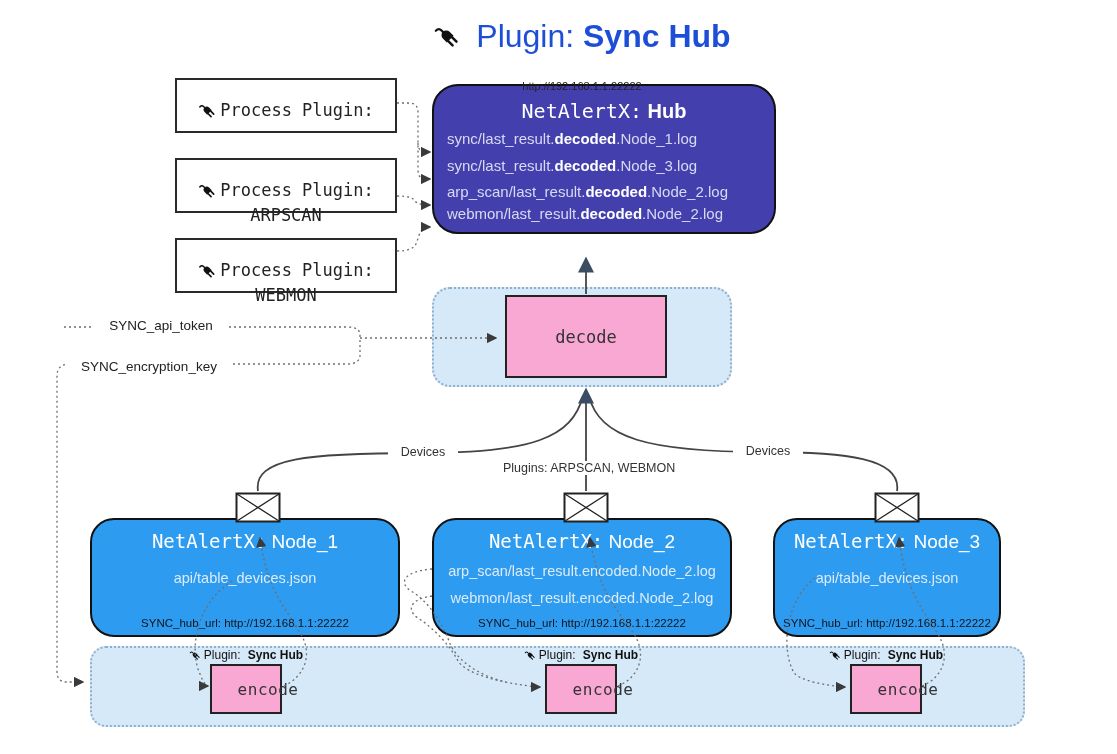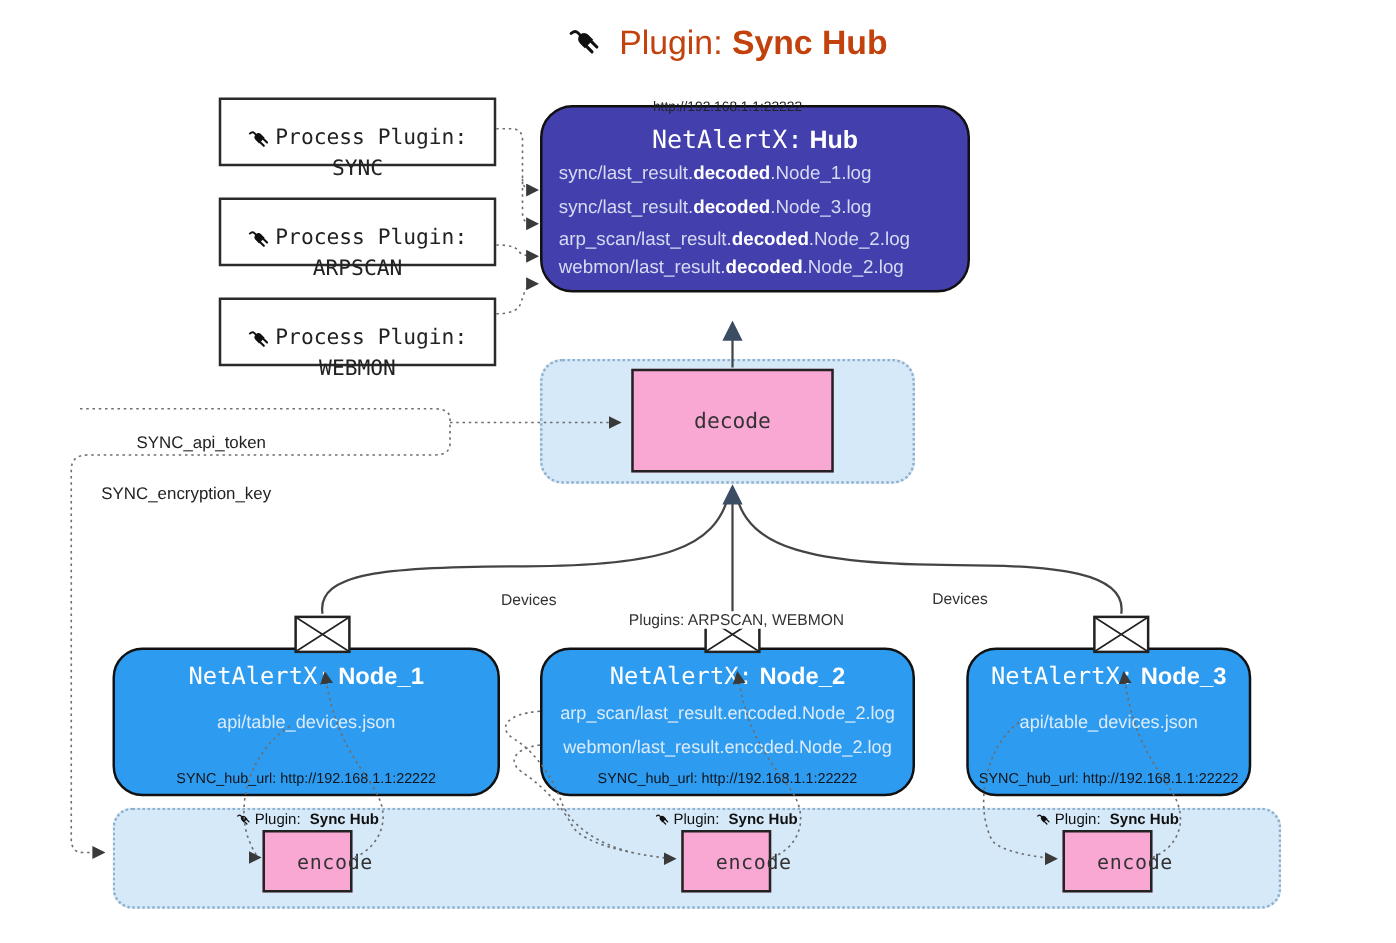--- a/index.html
+++ b/index.html
@@ -4,21 +4,21 @@
 <style>
   :root{
     --hub:#4340ae; --node:#2d9bf0; --panel:#d6e9f9; --panel_border:#8fb0cc;
   }
   html,body{margin:0;padding:0;background:#fff;}
   .stage{position:relative;width:1117px;height:754px;background:#fff;overflow:hidden;
          font-family:"Liberation Sans",sans-serif;color:#222;}
   .abs{position:absolute;}
 
   
-  .title{left:232px;top:18px;width:700px;text-align:center;font-size:27px;color:#c2410c;z-index:3;}
+  .title{left:232px;top:18px;width:700px;text-align:center;font-size:32px;color:#1d4ed8;z-index:3;}
   .title .ico{vertical-align:-5px;margin-right:4px;}
   .title b{font-weight:bold;}
 
   
   .pbox{left:175px;width:222px;height:55px;background:#fff;border:2px solid #2a2a2a;z-index:2;
         font-family:"DejaVu Sans Mono",monospace;font-size:17px;color:#222;text-align:center;padding-top:18px;box-sizing:border-box;}
   .pbox .l1{display:flex;align-items:center;justify-content:center;gap:2px;line-height:25px;}
   .pbox .l2{line-height:24px;}
 
   
@@ -32,35 +32,35 @@
   .hublog b{color:#fff;}
 
   
   .panel{background:var(--panel);border:2px dotted var(--panel_border);box-sizing:border-box;z-index:0;}
   .decode-wrap{left:432px;top:287px;width:300px;height:100px;border-radius:18px;}
   .iobox{background:#f9a8d4;border:2px solid #222;box-sizing:border-box;display:flex;align-items:center;justify-content:center;z-index:2;
          font-family:"DejaVu Sans Mono",monospace;color:#333;}
   .decode-box{left:505px;top:295px;width:162px;height:83px;font-size:17px;}
 
   
-  .linelabel{background:#fff;z-index:20;text-align:center;color:#333;padding:0 3px;white-space:nowrap;margin-top:28px;}
+  .linelabel{background:#fff;z-index:20;text-align:center;color:#333;padding:0 3px;white-space:nowrap;}
   .lab-token{left:93px;top:318px;width:130px;font-size:13.5px;color:#222;}
   .lab-key{left:66px;top:359px;width:160px;font-size:13.5px;color:#222;}
   .lab-dev-l{left:388px;top:445px;width:64px;font-size:12.5px;}
   .lab-dev-r{left:733px;top:444px;width:64px;font-size:12.5px;}
   .lab-plugins{left:500px;top:461px;width:172px;font-size:12.5px;}
 
   
   .node{background:var(--node);border:2.5px solid #111;border-radius:24px;top:518px;height:119px;z-index:1;box-sizing:border-box;}
   .node1{left:90px;width:310px;}
   .node2{left:432px;width:300px;}
   .node3{left:773px;width:228px;}
   .node-title{position:absolute;left:0;right:0;top:10px;text-align:center;color:#fff;font-size:19px;white-space:nowrap;}
   .node-title .pre{font-family:"DejaVu Sans Mono",monospace;}
-  .node-title b{font-family:"Liberation Sans",sans-serif;font-weight:bold;}
+  .node-title b{font-family:"Liberation Sans",sans-serif;font-weight:normal;}
   .nfile{position:absolute;left:4px;right:4px;text-align:center;font-size:14.5px;color:#dcebfa;white-space:nowrap;}
   .nurl{position:absolute;left:0;right:0;bottom:6px;text-align:center;font-size:11.5px;color:#12141a;}
 
   
   .band{left:90px;top:646px;width:935px;height:81px;border-radius:16px;}
   .encode-box{top:664px;width:72px;height:50px;font-size:16px;letter-spacing:.5px;padding-left:44px;}
   .enc-label{top:647px;height:16px;display:flex;align-items:center;justify-content:center;gap:2px;
              font-size:12px;color:#111;z-index:4;white-space:nowrap;}
   .enc-label b{font-weight:bold;}
 
@@ -91,21 +91,20 @@
     <b>Sync Hub</b>
   </div>
 
   <div class="abs pbox" style="top:78px">
     <div class="l1">
         <svg width="20" height="20">
           <use href="#plug-sym"></use>
         </svg>
       <span>Process Plugin:</span>
       </div>
-    <div class="l2">SYNC</div>
   </div>
   <div class="abs pbox" style="top:158px">
     <div class="l1">
         <svg width="20" height="20">
           <use href="#plug-sym"></use>
         </svg>
       <span>Process Plugin:</span>
       </div>
     <div class="l2">ARPSCAN</div>
   </div>

